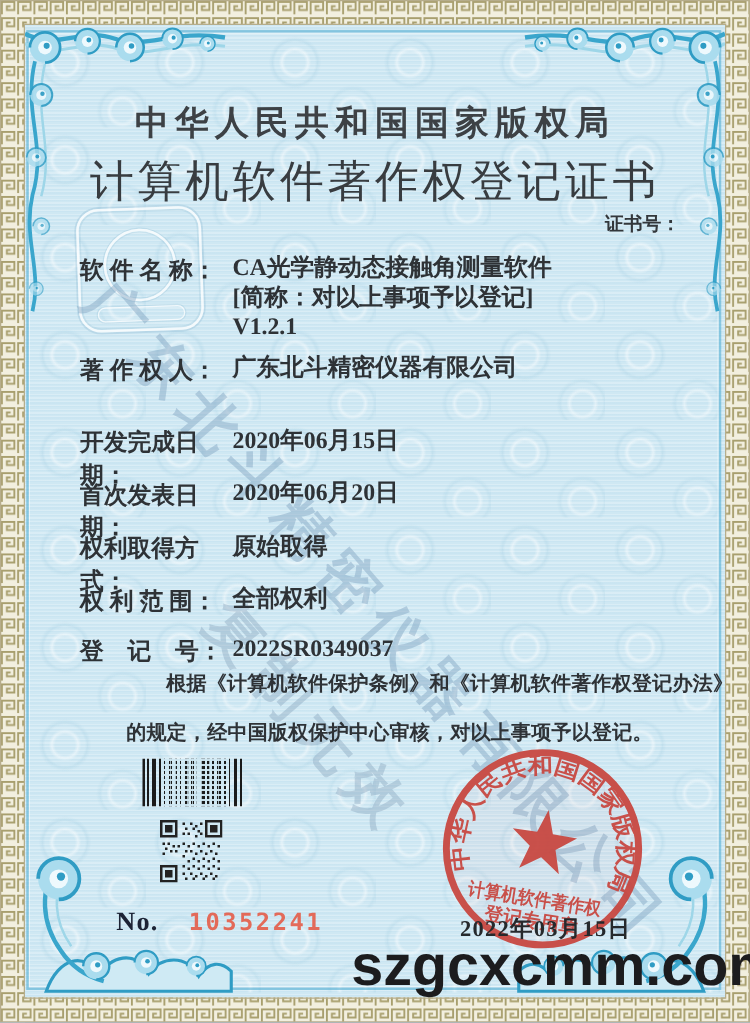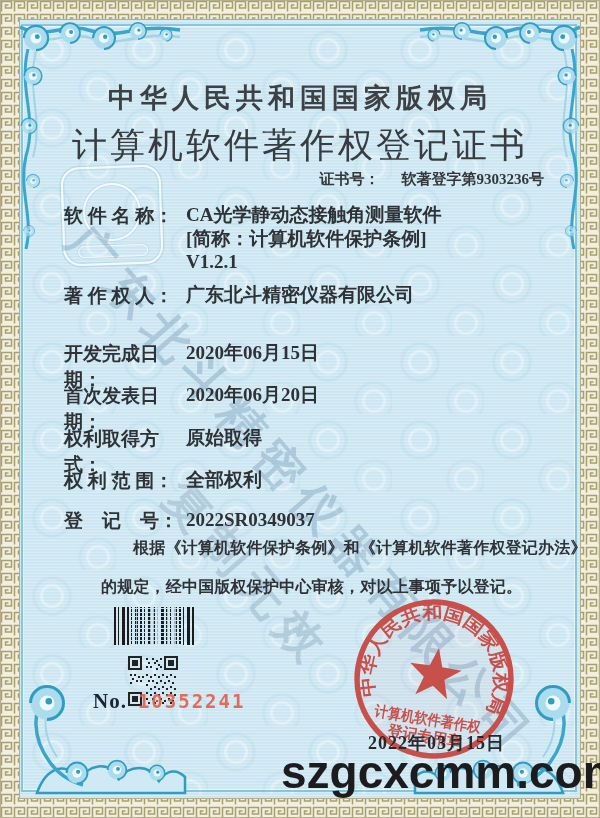--- a/index.html
+++ b/index.html
@@ -95,21 +95,21 @@
       #1b1b1b 8px 11px, rgba(0,0,0,0) 11px 13px);
   }
   .barcode::after {
     content:""; position:absolute; left:15px; right:15px; top:0; bottom:0;
     background-image:
       repeating-linear-gradient(0deg, rgba(207,232,243,0.95) 0 1.5px, rgba(207,232,243,0) 1.5px 4px),
       repeating-linear-gradient(90deg, rgba(207,232,243,0.75) 0 1px, rgba(207,232,243,0) 1px 3.5px);
   }
   .qrcode { position:absolute; left:128px; top:656px; z-index:5; }
   .serial {
-    position:absolute; left:93px; top:689px; z-index:5; display:flex; align-items:baseline; gap:11px;
+    position:absolute; left:93px; top:725px; z-index:5; display:flex; align-items:baseline; gap:24px;
   }
   .serial .no { font-size:21px; font-weight:bold; color:#1c2335; letter-spacing:1px; }
   .serial .num {
     font-family:"DejaVu Sans Mono","Liberation Mono",monospace;
     font-size:19px; color:rgba(228,92,72,0.9); letter-spacing:2px; font-weight:bold;
   }
   
   .seal { position:absolute; left:349px; top:594px; z-index:6; transform:rotate(9deg); opacity:.93; }
   .issue-date {
     position:absolute; left:368px; top:731px; z-index:6;
@@ -208,28 +208,27 @@
   <div class="wm-diag wm-line2">复制无效</div>
 
   <div class="content">
 
     <div class="authority">中华人民共和国国家版权局</div>
 
     <div class="cert-title">计算机软件著作权登记证书</div>
 
     <div class="cert-no-line">
       <span>证书号：</span>
-      <span>软著登字第9303236号</span>
     </div>
 
     <div class="frow r1">
       <span class="flabel">软 件 名 称：</span>
       <div class="fvals">
         <div>CA光学静动态接触角测量软件</div>
-        <div>[简称：计算机软件保护条例]</div>
+        <div>[简称：对以上事项予以登记]</div>
         <div>V1.2.1</div>
       </div>
     </div>
 
     <div class="frow r2">
       <span class="flabel">著 作 权 人：</span>
       <div class="fvals">
           <div>广东北斗精密仪器有限公司</div>
         </div>
     </div>

